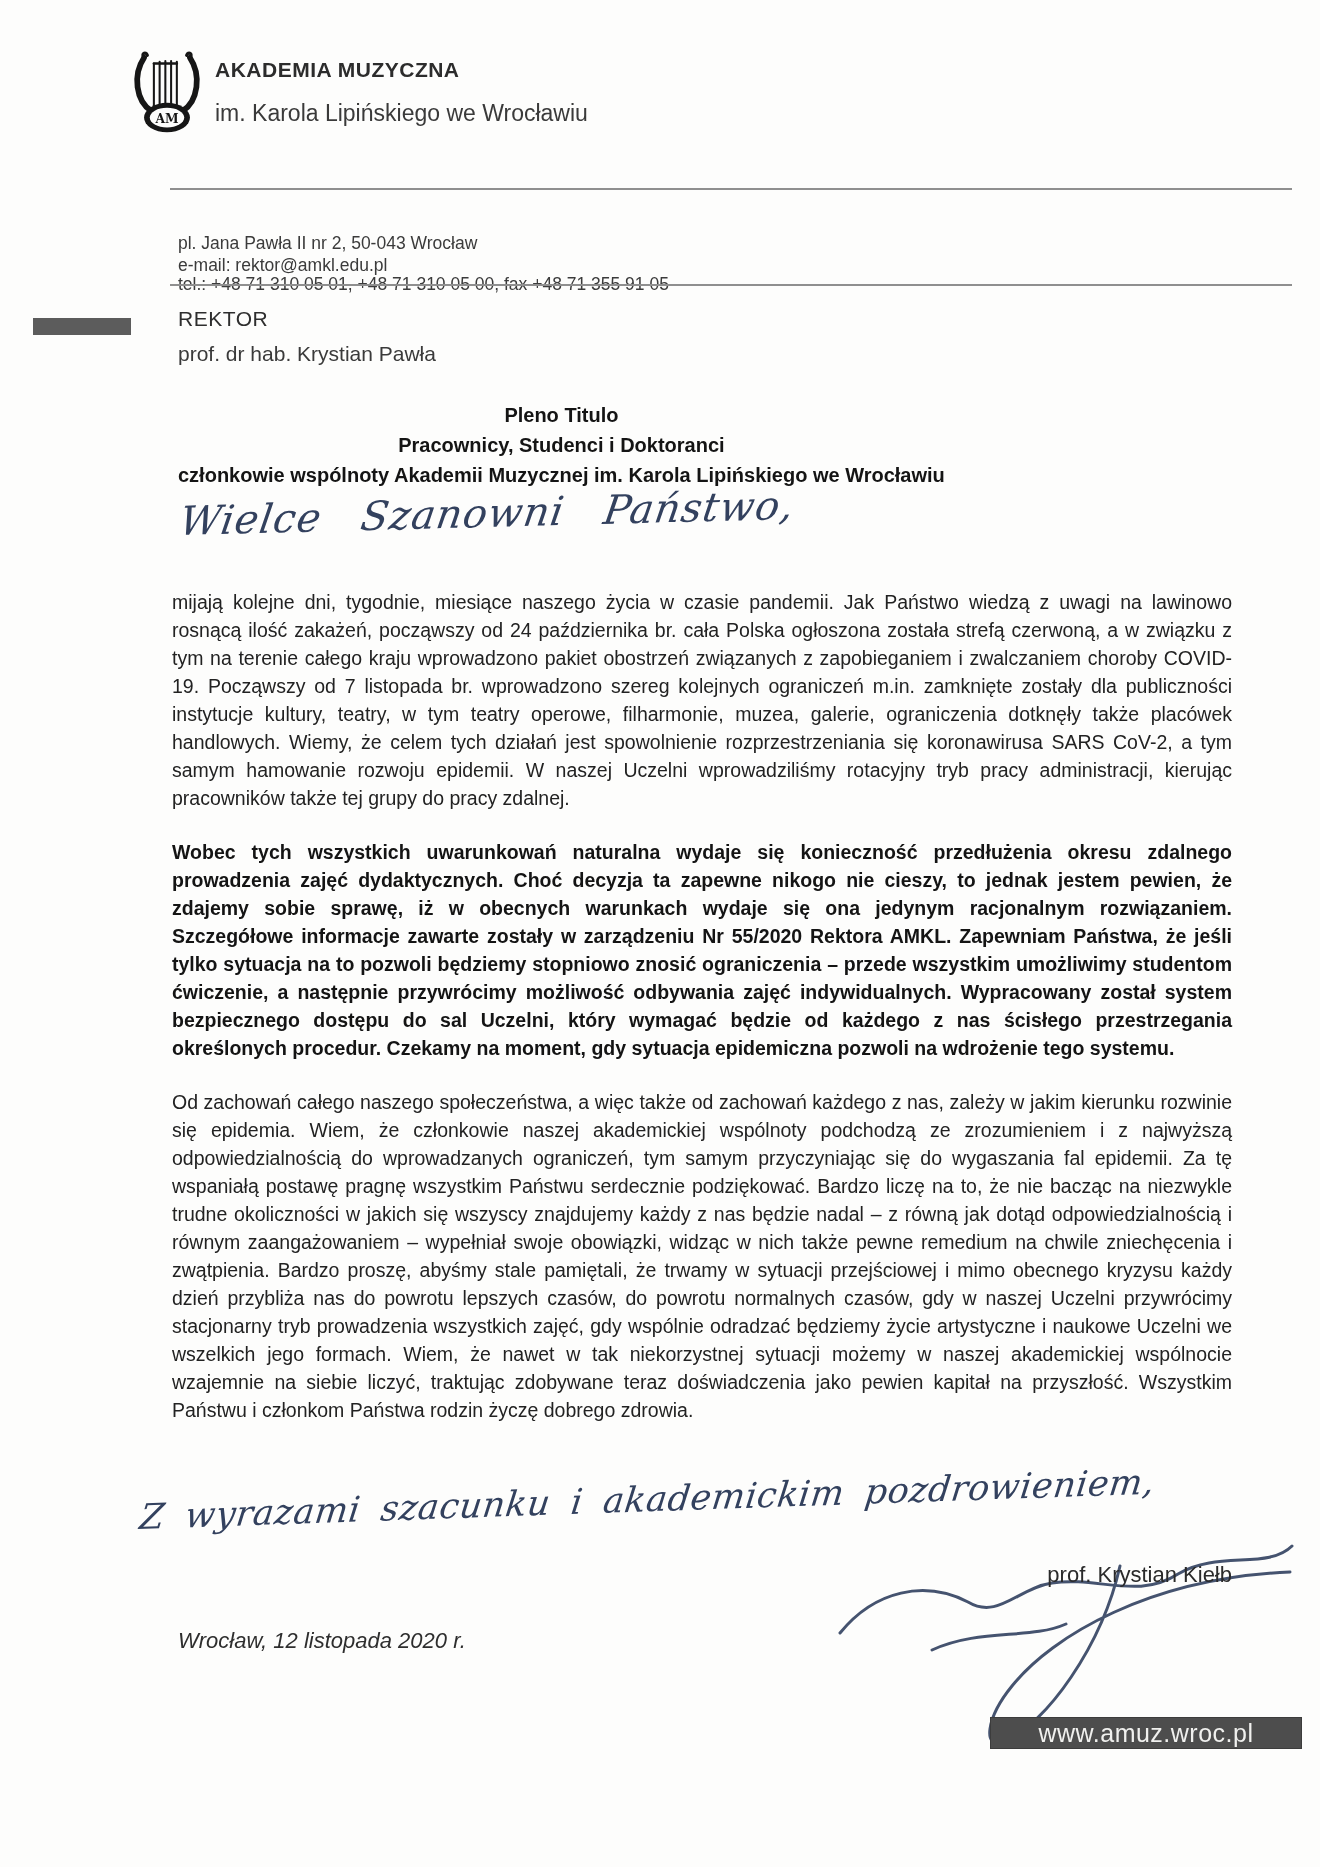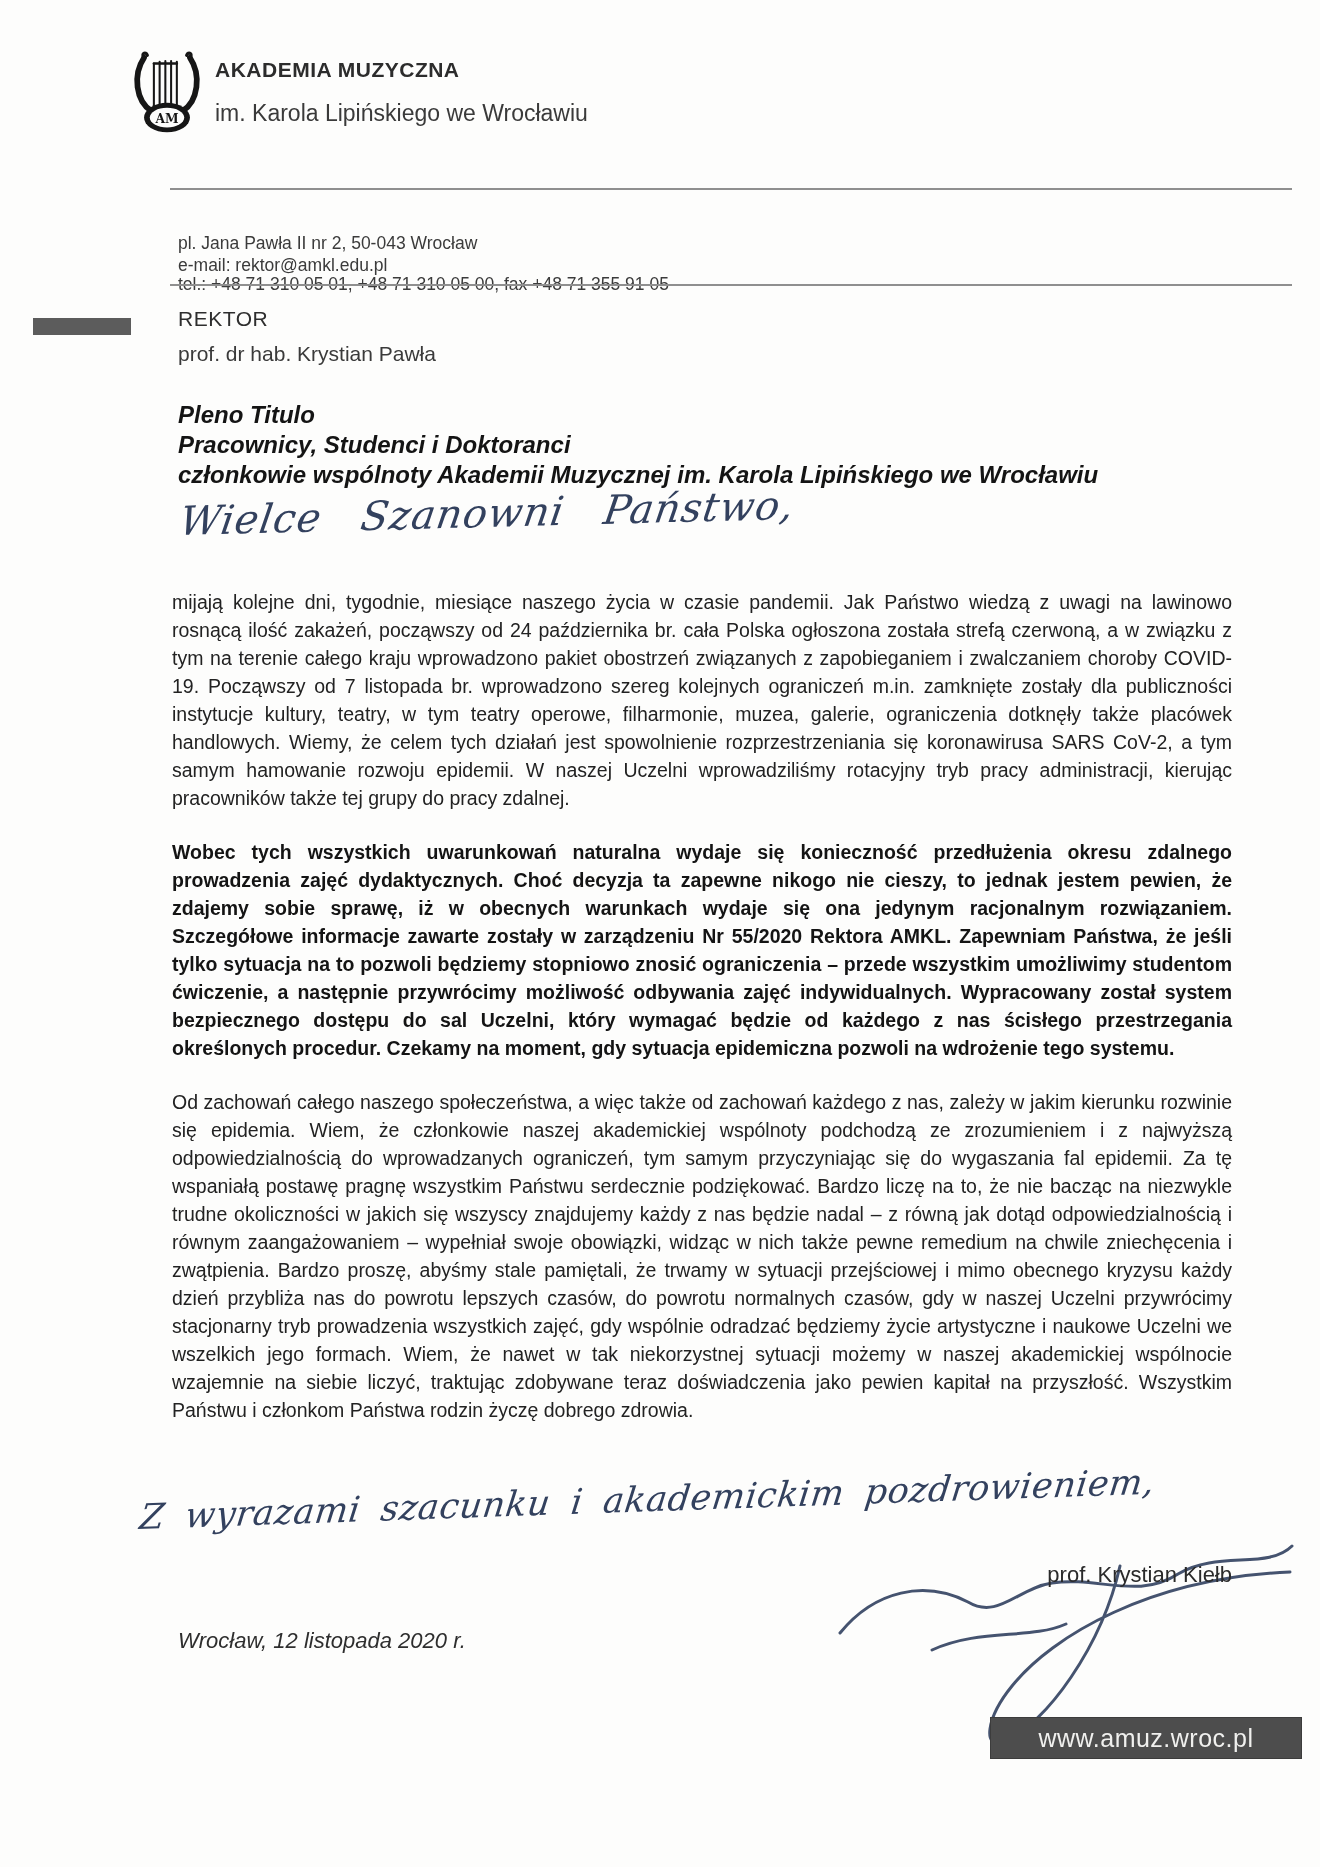--- a/index.html
+++ b/index.html
@@ -13,21 +13,21 @@
   
   .org-name { font-size:21px; letter-spacing:0.5px; color:#2c2c2c; font-weight:700; }
   .org-sub  { font-size:23px; color:#3a3a3a; }
   .rule { border-top:2px solid #8f8f8f; height:0; }
   .addr { font-size:17.5px; color:#3b3b3b; line-height:27px; }
   .redaction { background:#5c5c5c; }
 
   .sender-title { font-size:21px; color:#2e2e2e; letter-spacing:0.5px; }
   .sender-name  { font-size:21px; color:#3a3a3a; }
 
-  .recipients { font-size:24px; font-weight:bold; font-style:italic; line-height:30px; color:#141414; }
+  .recipients { font-size:20px; font-weight:bold; line-height:30px; color:#141414;text-align:center; }
 
   
   .hand { font-family:"DejaVu Serif", serif; font-style:italic; color:#33415e; white-space:nowrap; }
   .greeting-hand { font-size:40px; letter-spacing:1px; word-spacing:26px;
                    transform:rotate(-1.5deg) skewX(-10deg); transform-origin:left center; }
   .closing-hand  { font-size:35px; letter-spacing:0.5px; word-spacing:9px;
                    transform:rotate(-2deg) skewX(-9deg); transform-origin:left center; }
 
   
   .body-text { width:1060px; color:#222; }
@@ -108,15 +108,15 @@
         <path d="M 300,38 C 282,118 226,196 184,214 C 162,222 166,190 192,158 C 232,108 330,50 470,44"></path>
         <path d="M 112,122 C 160,100 210,112 246,96"></path>
       </g>
     </svg>
   </div>
 
   <div class="abs signer-name" style="right:88px; top:1562px;">prof. Krystian Kiełb</div>
 
   <div class="abs dateline" style="left:178px; top:1628px;">Wrocław, 12 listopada 2020 r.</div>
 
-  <div class="abs website-badge" style="left:990px; top:1717px; width:312px; height:42px;">www.amuz.wroc.pl</div>
+  <div class="abs website-badge" style="left:990px; top:1717px; width:312px; height:32px;">www.amuz.wroc.pl</div>
 
 </div>
 
 </body></html>

